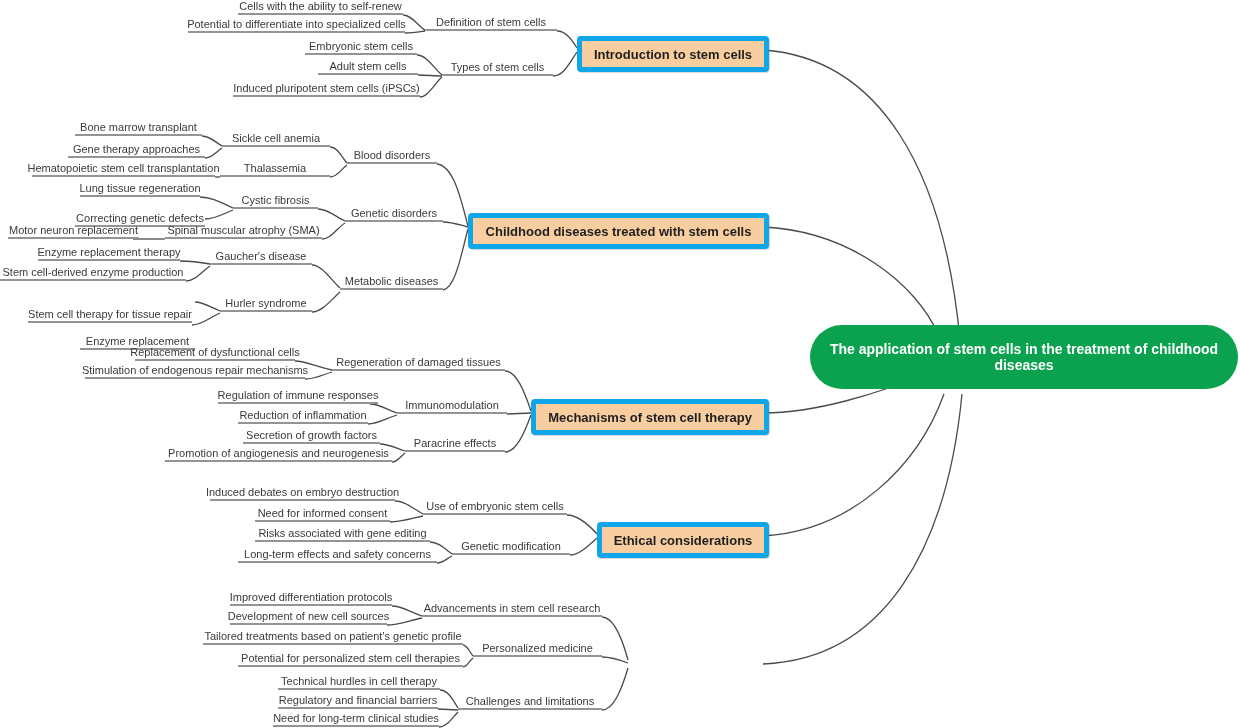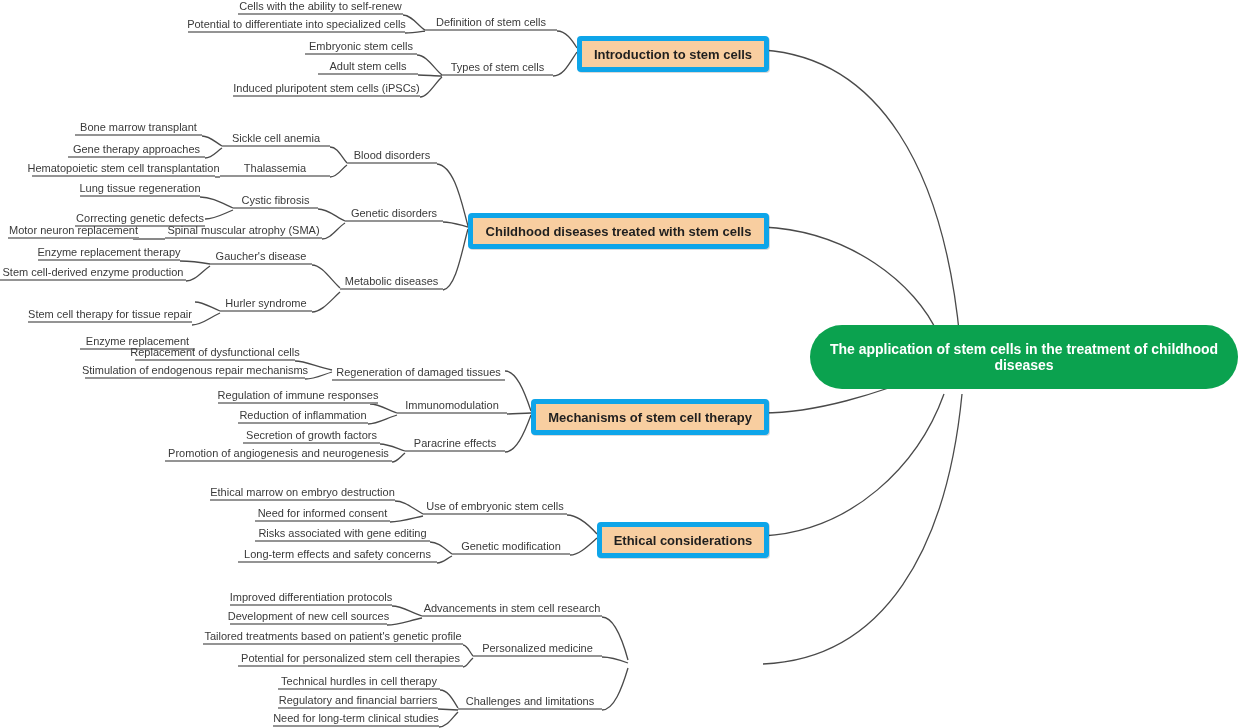--- a/index.html
+++ b/index.html
@@ -116,32 +116,32 @@
   <div class="leaf" style="left:165px;top:222px;width:157px;">Spinal muscular atrophy (SMA)</div>
   <div class="leaf" style="left:8px;top:222px;width:131px;">Motor neuron replacement</div>
   <div class="leaf" style="left:340px;top:273px;width:103px;">Metabolic diseases</div>
   <div class="leaf" style="left:210px;top:248px;width:102px;">Gaucher's disease</div>
   <div class="leaf" style="left:38px;top:244px;width:142px;">Enzyme replacement therapy</div>
   <div class="leaf" style="left:0px;top:264px;width:186px;">Stem cell-derived enzyme production</div>
   <div class="leaf" style="left:220px;top:295px;width:92px;">Hurler syndrome</div>
   <div class="leaf" style="left:80px;top:285px;width:115px;margin-top:48px;">Enzyme replacement</div>
   <div class="leaf" style="left:28px;top:306px;width:164px;">Stem cell therapy for tissue repair</div>
 
-  <div class="leaf" style="left:332px;top:364px;width:173px;">Regeneration of damaged tissues</div>
+  <div class="leaf" style="left:332px;top:354px;width:173px;">Regeneration of damaged tissues</div>
   <div class="leaf" style="left:135px;top:344px;width:160px;">Replacement of dysfunctional cells</div>
   <div class="leaf" style="left:85px;top:362px;width:220px;">Stimulation of endogenous repair mechanisms</div>
   <div class="leaf" style="left:397px;top:397px;width:110px;">Immunomodulation</div>
   <div class="leaf" style="left:210px;top:387px;width:160px;margin-left:8px;">Regulation of immune responses</div>
   <div class="leaf" style="left:238px;top:407px;width:130px;">Reduction of inflammation</div>
   <div class="leaf" style="left:405px;top:435px;width:100px;">Paracrine effects</div>
   <div class="leaf" style="left:243px;top:427px;width:137px;">Secretion of growth factors</div>
   <div class="leaf" style="left:165px;top:445px;width:227px;">Promotion of angiogenesis and neurogenesis</div>
 
   <div class="leaf" style="left:423px;top:498px;width:144px;">Use of embryonic stem cells</div>
-  <div class="leaf" style="left:210px;top:484px;width:185px;">Ethical marrow on embryo destruction</div>
+  <div class="leaf" style="left:210px;top:484px;width:185px;">Induced debates on embryo destruction</div>
   <div class="leaf" style="left:255px;top:505px;width:135px;">Need for informed consent</div>
   <div class="leaf" style="left:452px;top:538px;width:118px;">Genetic modification</div>
   <div class="leaf" style="left:255px;top:525px;width:175px;">Risks associated with gene editing</div>
   <div class="leaf" style="left:238px;top:546px;width:199px;">Long-term effects and safety concerns</div>
 
   <div class="leaf" style="left:422px;top:600px;width:180px;">Advancements in stem cell research</div>
   <div class="leaf" style="left:230px;top:589px;width:162px;">Improved differentiation protocols</div>
   <div class="leaf" style="left:230px;top:608px;width:157px;">Development of new cell sources</div>
   <div class="leaf" style="left:473px;top:640px;width:129px;">Personalized medicine</div>
   <div class="leaf" style="left:203px;top:628px;width:260px;">Tailored treatments based on patient's genetic profile</div>

